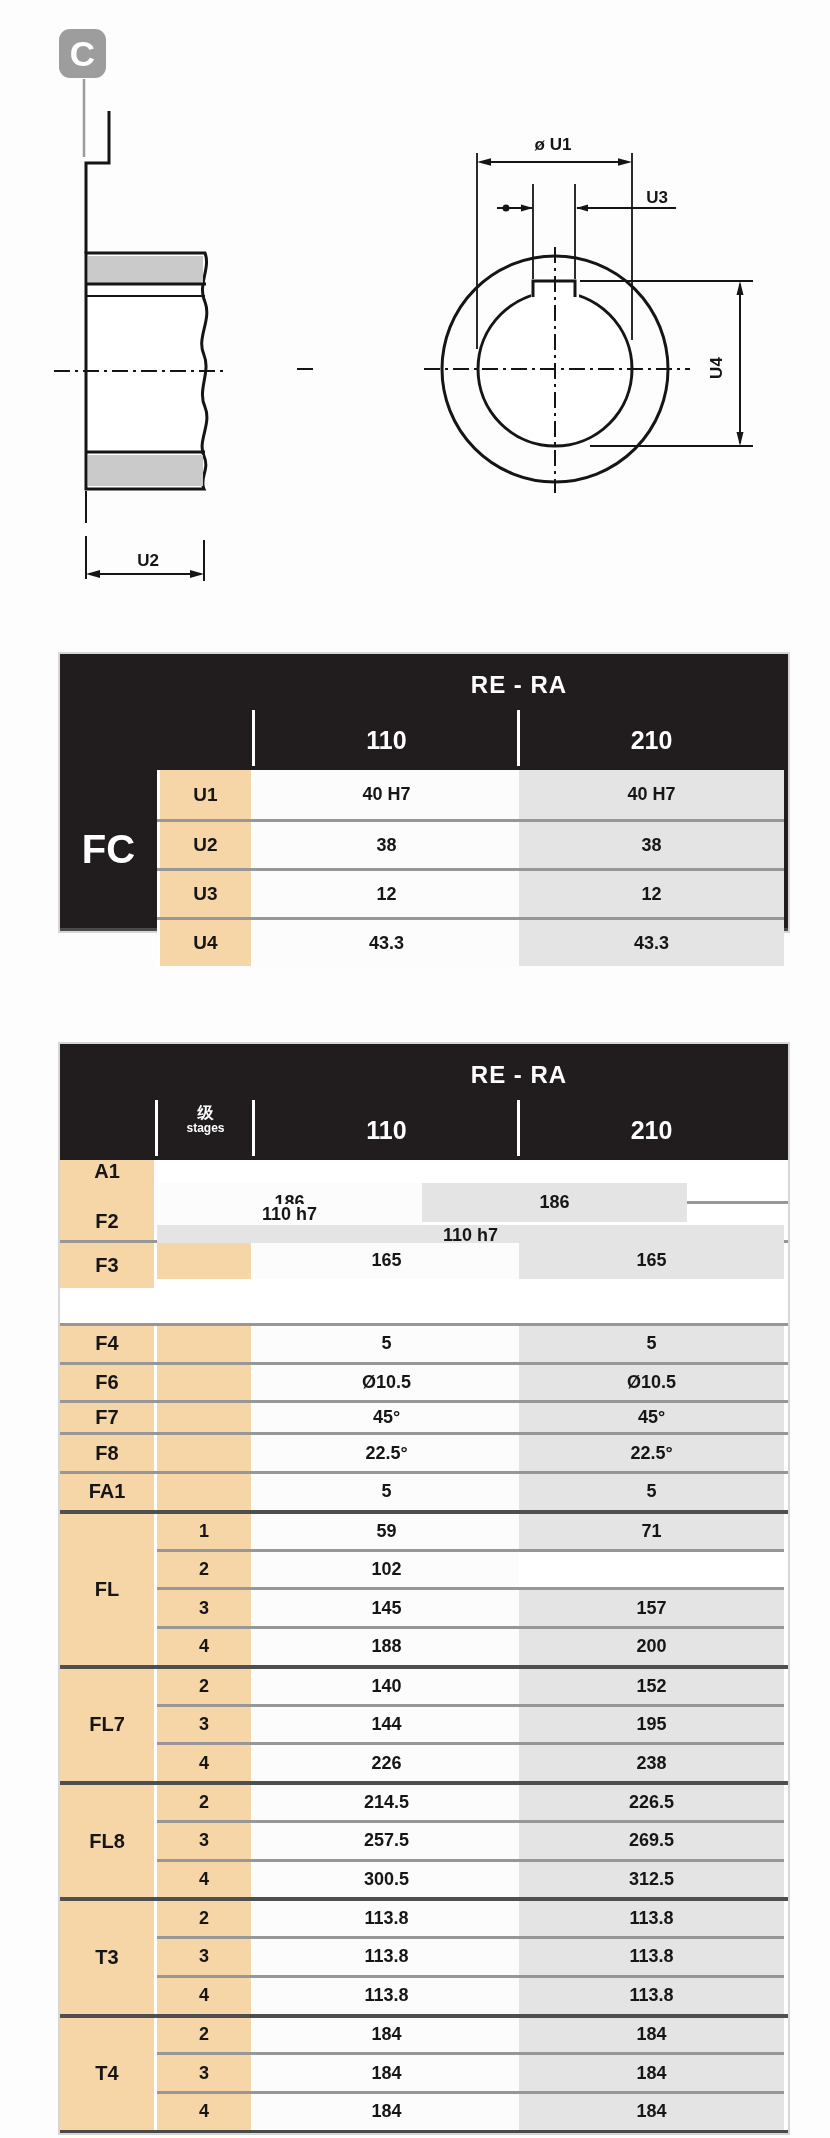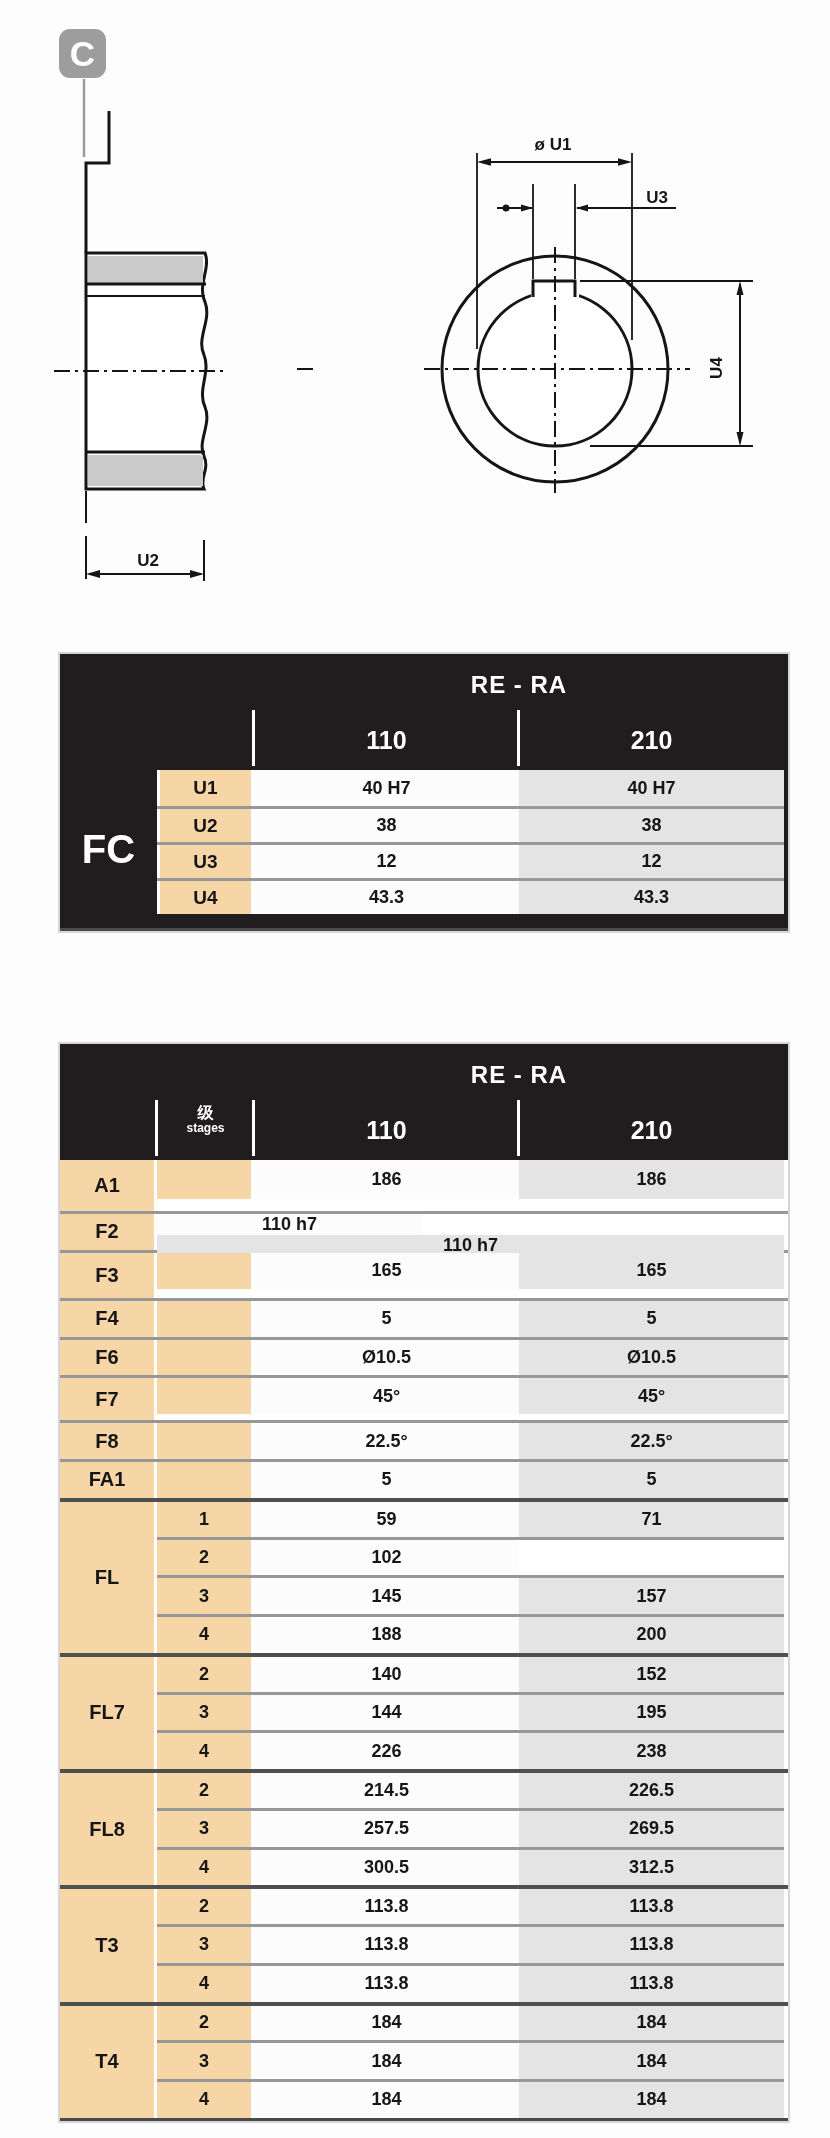--- a/index.html
+++ b/index.html
@@ -22,21 +22,21 @@
   .col110{left:194px;width:265px;} .col210{left:459px;width:265px;}
   .tick{position:absolute;top:56px;height:56px;width:3px;background:#ffffff;}
   .stagehead{position:absolute;left:97px;top:54px;width:97px;height:60px;text-align:center;color:#ffffff;}
   .stagesym{font-size:16px;line-height:18px;margin-top:6px;}
   .stagesword{font-size:12px;line-height:13px;}
   
   .t1body{position:relative;height:158px;background:#211d1e;border-bottom:3px solid #4a4a4a;}
   .fc{position:absolute;left:0;top:0;width:97px;height:158px;display:flex;align-items:center;
       justify-content:center;color:#ffffff;font-size:40px;}
   .t1rows{position:absolute;left:97px;top:0;width:627px;}
-  .t1row{display:flex;height:36px;box-sizing:border-box;}
+  .t1row{display:flex;height:49px;box-sizing:border-box;}
   .t1row + .t1row{border-top:3px solid #979797;}
   .t1label{width:97px;box-sizing:border-box;background:#f6d5a6;border-left:3px solid #ffffff;
            border-right:3px solid #ffffff;display:flex;align-items:center;justify-content:center;
            font-size:19px;}
   .cv1{width:265px;background:#fcfcfc;display:flex;align-items:center;justify-content:center;font-size:18px;}
   .cv2{flex:1;background:#e4e4e4;display:flex;align-items:center;justify-content:center;font-size:18px;}
   
   .t2body{position:relative;background:#ffffff;border-bottom:3px solid #4a4a4a;}
   .tgroup{display:flex;box-sizing:border-box;}
   .glabel{width:97px;box-sizing:border-box;background:#f6d5a6;border-right:3px solid #ffffff;
@@ -156,21 +156,21 @@
       <div class="tick" style="left:192px"></div>
       <div class="tick" style="left:457px"></div>
       <div class="stagehead">
         <div class="stagesym">级</div>
         <div class="stagesword">stages</div>
       </div>
       <div class="colhead col110">110</div>
       <div class="colhead col210">210</div>
     </div>
     <div class="t2body">
-        <div class="tgroup" style="height: 51px;">
+        <div class="tgroup" style="height: 41px; flex-direction: column;">
           <div class="glabel">A1</div>
           <div class="grows">
             <div class="trow" style="height: 38.75px;">
               <div class="cstage"></div>
               <div class="cv1">186</div>
               <div class="cv2">186</div>
             </div>
           </div>
         </div>
         <div class="tgroup" style="border-top: 3px solid rgb(151, 151, 151); height: 38.75px;">
@@ -186,41 +186,41 @@
         <div class="tgroup" style="border-top: 3px solid rgb(151, 151, 151); height: 48px;">
           <div class="glabel">F3</div>
           <div class="grows">
             <div class="trow" style="height: 35.75px;">
               <div class="cstage"></div>
               <div class="cv1">165</div>
               <div class="cv2">165</div>
             </div>
           </div>
         </div>
-        <div class="tgroup" style="border-top: 3px solid rgb(151, 151, 151); height: 38.75px;">
+        <div class="tgroup" style="border-top: 3px solid rgb(151, 151, 151); height: 38.75px; margin-top: 35px;">
           <div class="glabel">F4</div>
           <div class="grows">
             <div class="trow" style="height: 35.75px;">
               <div class="cstage"></div>
               <div class="cv1">5</div>
               <div class="cv2">5</div>
             </div>
           </div>
         </div>
         <div class="tgroup" style="border-top: 3px solid rgb(151, 151, 151); height: 38.75px;">
           <div class="glabel">F6</div>
           <div class="grows">
             <div class="trow" style="height: 35.75px;">
               <div class="cstage"></div>
               <div class="cv1">Ø10.5</div>
               <div class="cv2">Ø10.5</div>
             </div>
           </div>
         </div>
-        <div class="tgroup" style="border-top: 3px solid rgb(151, 151, 151); height: 45px;">
+        <div class="tgroup" style="border-top: 3px solid rgb(151, 151, 151); height: 32px;">
           <div class="glabel">F7</div>
           <div class="grows">
             <div class="trow" style="height: 35.75px;">
               <div class="cstage"></div>
               <div class="cv1">45°</div>
               <div class="cv2">45°</div>
             </div>
           </div>
         </div>
         <div class="tgroup" style="border-top: 3px solid rgb(151, 151, 151); height: 38.75px;">

